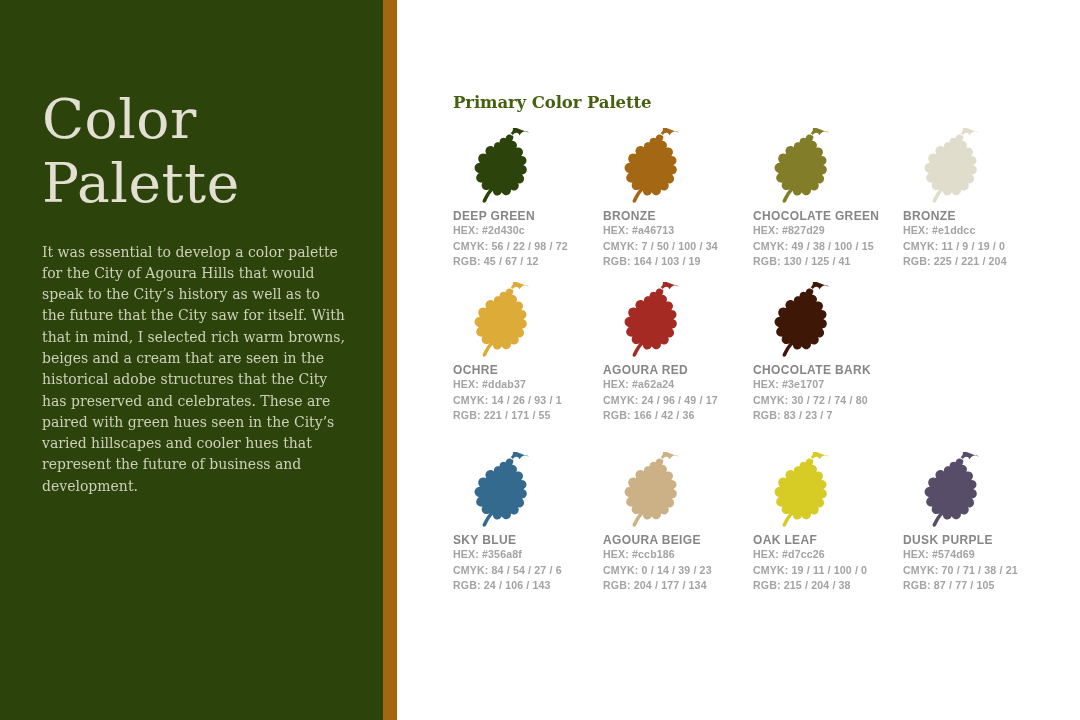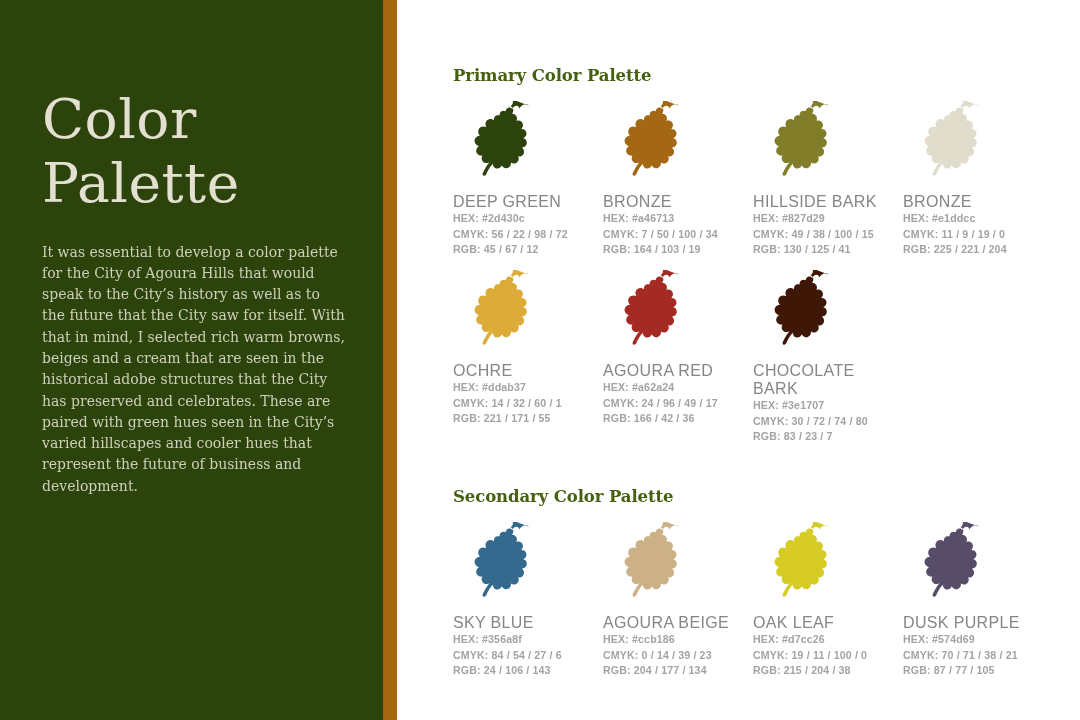--- a/index.html
+++ b/index.html
@@ -63,21 +63,21 @@
     margin-left: 2px;
     width: 305px;
   }
 
   
   .content {
     flex: 1;
     height: 720px;
     position: relative;
     padding-left: 56px;
-    padding-top: 66px;
+    padding-top: 93px;
   }
 
   .section-heading {
     font-family: "DejaVu Serif", "Liberation Serif", serif;
     font-weight: 700;
     font-size: 16.5px;
     color: #45610f;
     letter-spacing: -0.1px;
   }
 
@@ -100,25 +100,25 @@
 
   .leaf-wrap {
     width: 92px;
     height: 78px;
     display: block;
   }
 
   .leaf-wrap svg { display: block; }
 
   .swatch-name {
-    font-size: 16px;
-    font-weight: 400;
+    font-size: 12px;
+    font-weight: 700;
     color: #868686;
     letter-spacing: 0.35px;
-    margin-top: 14px;
+    margin-top: 3px;
   }
 
   .swatch-line {
     font-size: 10.6px;
     font-weight: 700;
     color: #a3a3a3;
     letter-spacing: 0.15px;
     line-height: 1.48;
     white-space: nowrap;
   }
@@ -163,21 +163,21 @@
           <div class="swatch-line">HEX: #a46713</div>
           <div class="swatch-line">CMYK: 7 / 50 / 100 / 34</div>
           <div class="swatch-line">RGB: 164 / 103 / 19</div>
         </div>
         <div class="swatch">
           <span class="leaf-wrap">
             <svg width="92" height="78" viewBox="0 0 92 100" xmlns="http://www.w3.org/2000/svg" aria-hidden="true">
               <path d="M84.5 6.2c-1.4-2.1-4.6-2.6-7.4-1.3-2.3 1.1-3.6 2.9-4.8 4.6-.6-1.8-1.9-3.3-3.9-3.4-2.5-.1-4.3 1.8-5.2 4-1.1-1.3-2.7-2.2-4.6-1.8-2.3.5-3.6 2.5-4.2 4.7-1.6-.8-3.5-.9-5.1.1-1.9 1.2-2.6 3.3-2.6 5.4-2.1-.6-4.4-.3-5.9 1.3-1.3 1.4-1.6 3.3-1.3 5.1-2.3-1.7-5.2-2.4-7.7-1-2.2 1.2-3.2 3.6-3.2 6 .1 1.3.5 2.5 1.1 3.6-2.4-1-5.2-1.1-7.4.3-2.4 1.5-3.3 4.3-2.8 6.9.3 1.5 1.1 2.8 2.1 3.9-2.6.2-5.1 1.4-6.3 3.8-1.3 2.6-.5 5.6 1.4 7.5 1 1 2.3 1.7 3.6 2-2 1.3-3.5 3.3-3.6 5.8-.1 2.7 1.7 5 4.1 6 1.3.5 2.7.6 4 .3-1.1 1.9-1.4 4.2-.4 6.2 1.2 2.4 3.8 3.6 6.3 3.3 1.2-.1 2.3-.6 3.2-1.3-2.6 3-4.8 6.3-6.6 9.8-.8 1.5-1.5 3.1-2.2 4.7-.5 1.2.1 2.6 1.3 3 1.2.4 2.5-.2 3-1.4.6-1.5 1.3-2.9 2-4.3 1.8-3.4 4-6.5 6.5-9.4.1 1.4.6 2.8 1.6 3.9 1.8 2 4.7 2.5 7 1.4 1.5-.7 2.5-2 3-3.4.9 1.8 2.5 3.2 4.5 3.6 2.7.5 5.3-.9 6.6-3.2.7-1.3.9-2.7.6-4 1.6 1.1 3.6 1.6 5.5 1.1 2.7-.7 4.4-3.1 4.6-5.7.1-1.2-.2-2.4-.8-3.4 2 .4 4.1 0 5.6-1.4 2-1.8 2.5-4.7 1.5-7.1-.5-1.1-1.3-2-2.2-2.6 2.1-.2 4.1-1.2 5.3-3 1.5-2.3 1.2-5.3-.5-7.3-.8-1-1.9-1.6-3.1-1.9 1.9-.9 3.5-2.5 4-4.6.6-2.6-.7-5.2-3-6.5-1.1-.6-2.3-.8-3.5-.7 1.5-1.5 2.4-3.6 2.1-5.7-.4-2.6-2.5-4.6-5.1-5-1.2-.2-2.4 0-3.4.5.9-1.8 1.1-3.9.3-5.7-1-2.3-3.3-3.7-5.8-3.6 1.2-1.5 1.9-3.4 1.6-5.3-.3-2-1.7-3.6-3.5-4.3 1.5-1.2 2.7-2.7 3-4.6.3-1.9-.5-3.7-1.9-4.7z" fill="#827d29"></path>
             </svg>
           </span>
-          <div class="swatch-name">HILLSIDE BARK</div>
+          <div class="swatch-name">CHOCOLATE GREEN</div>
           <div class="swatch-line">HEX: #827d29</div>
           <div class="swatch-line">CMYK: 49 / 38 / 100 / 15</div>
           <div class="swatch-line">RGB: 130 / 125 / 41</div>
         </div>
         <div class="swatch">
           <span class="leaf-wrap">
             <svg width="92" height="78" viewBox="0 0 92 100" xmlns="http://www.w3.org/2000/svg" aria-hidden="true">
               <path d="M84.5 6.2c-1.4-2.1-4.6-2.6-7.4-1.3-2.3 1.1-3.6 2.9-4.8 4.6-.6-1.8-1.9-3.3-3.9-3.4-2.5-.1-4.3 1.8-5.2 4-1.1-1.3-2.7-2.2-4.6-1.8-2.3.5-3.6 2.5-4.2 4.7-1.6-.8-3.5-.9-5.1.1-1.9 1.2-2.6 3.3-2.6 5.4-2.1-.6-4.4-.3-5.9 1.3-1.3 1.4-1.6 3.3-1.3 5.1-2.3-1.7-5.2-2.4-7.7-1-2.2 1.2-3.2 3.6-3.2 6 .1 1.3.5 2.5 1.1 3.6-2.4-1-5.2-1.1-7.4.3-2.4 1.5-3.3 4.3-2.8 6.9.3 1.5 1.1 2.8 2.1 3.9-2.6.2-5.1 1.4-6.3 3.8-1.3 2.6-.5 5.6 1.4 7.5 1 1 2.3 1.7 3.6 2-2 1.3-3.5 3.3-3.6 5.8-.1 2.7 1.7 5 4.1 6 1.3.5 2.7.6 4 .3-1.1 1.9-1.4 4.2-.4 6.2 1.2 2.4 3.8 3.6 6.3 3.3 1.2-.1 2.3-.6 3.2-1.3-2.6 3-4.8 6.3-6.6 9.8-.8 1.5-1.5 3.1-2.2 4.7-.5 1.2.1 2.6 1.3 3 1.2.4 2.5-.2 3-1.4.6-1.5 1.3-2.9 2-4.3 1.8-3.4 4-6.5 6.5-9.4.1 1.4.6 2.8 1.6 3.9 1.8 2 4.7 2.5 7 1.4 1.5-.7 2.5-2 3-3.4.9 1.8 2.5 3.2 4.5 3.6 2.7.5 5.3-.9 6.6-3.2.7-1.3.9-2.7.6-4 1.6 1.1 3.6 1.6 5.5 1.1 2.7-.7 4.4-3.1 4.6-5.7.1-1.2-.2-2.4-.8-3.4 2 .4 4.1 0 5.6-1.4 2-1.8 2.5-4.7 1.5-7.1-.5-1.1-1.3-2-2.2-2.6 2.1-.2 4.1-1.2 5.3-3 1.5-2.3 1.2-5.3-.5-7.3-.8-1-1.9-1.6-3.1-1.9 1.9-.9 3.5-2.5 4-4.6.6-2.6-.7-5.2-3-6.5-1.1-.6-2.3-.8-3.5-.7 1.5-1.5 2.4-3.6 2.1-5.7-.4-2.6-2.5-4.6-5.1-5-1.2-.2-2.4 0-3.4.5.9-1.8 1.1-3.9.3-5.7-1-2.3-3.3-3.7-5.8-3.6 1.2-1.5 1.9-3.4 1.6-5.3-.3-2-1.7-3.6-3.5-4.3 1.5-1.2 2.7-2.7 3-4.6.3-1.9-.5-3.7-1.9-4.7z" fill="#e1ddcc"></path>
             </svg>
           </span>
@@ -187,21 +187,21 @@
           <div class="swatch-line">RGB: 225 / 221 / 204</div>
         </div>
         <div class="swatch">
           <span class="leaf-wrap">
             <svg width="92" height="78" viewBox="0 0 92 100" xmlns="http://www.w3.org/2000/svg" aria-hidden="true">
               <path d="M84.5 6.2c-1.4-2.1-4.6-2.6-7.4-1.3-2.3 1.1-3.6 2.9-4.8 4.6-.6-1.8-1.9-3.3-3.9-3.4-2.5-.1-4.3 1.8-5.2 4-1.1-1.3-2.7-2.2-4.6-1.8-2.3.5-3.6 2.5-4.2 4.7-1.6-.8-3.5-.9-5.1.1-1.9 1.2-2.6 3.3-2.6 5.4-2.1-.6-4.4-.3-5.9 1.3-1.3 1.4-1.6 3.3-1.3 5.1-2.3-1.7-5.2-2.4-7.7-1-2.2 1.2-3.2 3.6-3.2 6 .1 1.3.5 2.5 1.1 3.6-2.4-1-5.2-1.1-7.4.3-2.4 1.5-3.3 4.3-2.8 6.9.3 1.5 1.1 2.8 2.1 3.9-2.6.2-5.1 1.4-6.3 3.8-1.3 2.6-.5 5.6 1.4 7.5 1 1 2.3 1.7 3.6 2-2 1.3-3.5 3.3-3.6 5.8-.1 2.7 1.7 5 4.1 6 1.3.5 2.7.6 4 .3-1.1 1.9-1.4 4.2-.4 6.2 1.2 2.4 3.8 3.6 6.3 3.3 1.2-.1 2.3-.6 3.2-1.3-2.6 3-4.8 6.3-6.6 9.8-.8 1.5-1.5 3.1-2.2 4.7-.5 1.2.1 2.6 1.3 3 1.2.4 2.5-.2 3-1.4.6-1.5 1.3-2.9 2-4.3 1.8-3.4 4-6.5 6.5-9.4.1 1.4.6 2.8 1.6 3.9 1.8 2 4.7 2.5 7 1.4 1.5-.7 2.5-2 3-3.4.9 1.8 2.5 3.2 4.5 3.6 2.7.5 5.3-.9 6.6-3.2.7-1.3.9-2.7.6-4 1.6 1.1 3.6 1.6 5.5 1.1 2.7-.7 4.4-3.1 4.6-5.7.1-1.2-.2-2.4-.8-3.4 2 .4 4.1 0 5.6-1.4 2-1.8 2.5-4.7 1.5-7.1-.5-1.1-1.3-2-2.2-2.6 2.1-.2 4.1-1.2 5.3-3 1.5-2.3 1.2-5.3-.5-7.3-.8-1-1.9-1.6-3.1-1.9 1.9-.9 3.5-2.5 4-4.6.6-2.6-.7-5.2-3-6.5-1.1-.6-2.3-.8-3.5-.7 1.5-1.5 2.4-3.6 2.1-5.7-.4-2.6-2.5-4.6-5.1-5-1.2-.2-2.4 0-3.4.5.9-1.8 1.1-3.9.3-5.7-1-2.3-3.3-3.7-5.8-3.6 1.2-1.5 1.9-3.4 1.6-5.3-.3-2-1.7-3.6-3.5-4.3 1.5-1.2 2.7-2.7 3-4.6.3-1.9-.5-3.7-1.9-4.7z" fill="#ddab37"></path>
             </svg>
           </span>
           <div class="swatch-name">OCHRE</div>
           <div class="swatch-line">HEX: #ddab37</div>
-          <div class="swatch-line">CMYK: 14 / 32 / 60 / 1</div>
+          <div class="swatch-line">CMYK: 14 / 26 / 93 / 1</div>
           <div class="swatch-line">RGB: 221 / 171 / 55</div>
         </div>
         <div class="swatch">
           <span class="leaf-wrap">
             <svg width="92" height="78" viewBox="0 0 92 100" xmlns="http://www.w3.org/2000/svg" aria-hidden="true">
               <path d="M84.5 6.2c-1.4-2.1-4.6-2.6-7.4-1.3-2.3 1.1-3.6 2.9-4.8 4.6-.6-1.8-1.9-3.3-3.9-3.4-2.5-.1-4.3 1.8-5.2 4-1.1-1.3-2.7-2.2-4.6-1.8-2.3.5-3.6 2.5-4.2 4.7-1.6-.8-3.5-.9-5.1.1-1.9 1.2-2.6 3.3-2.6 5.4-2.1-.6-4.4-.3-5.9 1.3-1.3 1.4-1.6 3.3-1.3 5.1-2.3-1.7-5.2-2.4-7.7-1-2.2 1.2-3.2 3.6-3.2 6 .1 1.3.5 2.5 1.1 3.6-2.4-1-5.2-1.1-7.4.3-2.4 1.5-3.3 4.3-2.8 6.9.3 1.5 1.1 2.8 2.1 3.9-2.6.2-5.1 1.4-6.3 3.8-1.3 2.6-.5 5.6 1.4 7.5 1 1 2.3 1.7 3.6 2-2 1.3-3.5 3.3-3.6 5.8-.1 2.7 1.7 5 4.1 6 1.3.5 2.7.6 4 .3-1.1 1.9-1.4 4.2-.4 6.2 1.2 2.4 3.8 3.6 6.3 3.3 1.2-.1 2.3-.6 3.2-1.3-2.6 3-4.8 6.3-6.6 9.8-.8 1.5-1.5 3.1-2.2 4.7-.5 1.2.1 2.6 1.3 3 1.2.4 2.5-.2 3-1.4.6-1.5 1.3-2.9 2-4.3 1.8-3.4 4-6.5 6.5-9.4.1 1.4.6 2.8 1.6 3.9 1.8 2 4.7 2.5 7 1.4 1.5-.7 2.5-2 3-3.4.9 1.8 2.5 3.2 4.5 3.6 2.7.5 5.3-.9 6.6-3.2.7-1.3.9-2.7.6-4 1.6 1.1 3.6 1.6 5.5 1.1 2.7-.7 4.4-3.1 4.6-5.7.1-1.2-.2-2.4-.8-3.4 2 .4 4.1 0 5.6-1.4 2-1.8 2.5-4.7 1.5-7.1-.5-1.1-1.3-2-2.2-2.6 2.1-.2 4.1-1.2 5.3-3 1.5-2.3 1.2-5.3-.5-7.3-.8-1-1.9-1.6-3.1-1.9 1.9-.9 3.5-2.5 4-4.6.6-2.6-.7-5.2-3-6.5-1.1-.6-2.3-.8-3.5-.7 1.5-1.5 2.4-3.6 2.1-5.7-.4-2.6-2.5-4.6-5.1-5-1.2-.2-2.4 0-3.4.5.9-1.8 1.1-3.9.3-5.7-1-2.3-3.3-3.7-5.8-3.6 1.2-1.5 1.9-3.4 1.6-5.3-.3-2-1.7-3.6-3.5-4.3 1.5-1.2 2.7-2.7 3-4.6.3-1.9-.5-3.7-1.9-4.7z" fill="#a62a24"></path>
             </svg>
           </span>
           <div class="swatch-name">AGOURA RED</div>
           <div class="swatch-line">HEX: #a62a24</div>
@@ -214,21 +214,20 @@
               <path d="M84.5 6.2c-1.4-2.1-4.6-2.6-7.4-1.3-2.3 1.1-3.6 2.9-4.8 4.6-.6-1.8-1.9-3.3-3.9-3.4-2.5-.1-4.3 1.8-5.2 4-1.1-1.3-2.7-2.2-4.6-1.8-2.3.5-3.6 2.5-4.2 4.7-1.6-.8-3.5-.9-5.1.1-1.9 1.2-2.6 3.3-2.6 5.4-2.1-.6-4.4-.3-5.9 1.3-1.3 1.4-1.6 3.3-1.3 5.1-2.3-1.7-5.2-2.4-7.7-1-2.2 1.2-3.2 3.6-3.2 6 .1 1.3.5 2.5 1.1 3.6-2.4-1-5.2-1.1-7.4.3-2.4 1.5-3.3 4.3-2.8 6.9.3 1.5 1.1 2.8 2.1 3.9-2.6.2-5.1 1.4-6.3 3.8-1.3 2.6-.5 5.6 1.4 7.5 1 1 2.3 1.7 3.6 2-2 1.3-3.5 3.3-3.6 5.8-.1 2.7 1.7 5 4.1 6 1.3.5 2.7.6 4 .3-1.1 1.9-1.4 4.2-.4 6.2 1.2 2.4 3.8 3.6 6.3 3.3 1.2-.1 2.3-.6 3.2-1.3-2.6 3-4.8 6.3-6.6 9.8-.8 1.5-1.5 3.1-2.2 4.7-.5 1.2.1 2.6 1.3 3 1.2.4 2.5-.2 3-1.4.6-1.5 1.3-2.9 2-4.3 1.8-3.4 4-6.5 6.5-9.4.1 1.4.6 2.8 1.6 3.9 1.8 2 4.7 2.5 7 1.4 1.5-.7 2.5-2 3-3.4.9 1.8 2.5 3.2 4.5 3.6 2.7.5 5.3-.9 6.6-3.2.7-1.3.9-2.7.6-4 1.6 1.1 3.6 1.6 5.5 1.1 2.7-.7 4.4-3.1 4.6-5.7.1-1.2-.2-2.4-.8-3.4 2 .4 4.1 0 5.6-1.4 2-1.8 2.5-4.7 1.5-7.1-.5-1.1-1.3-2-2.2-2.6 2.1-.2 4.1-1.2 5.3-3 1.5-2.3 1.2-5.3-.5-7.3-.8-1-1.9-1.6-3.1-1.9 1.9-.9 3.5-2.5 4-4.6.6-2.6-.7-5.2-3-6.5-1.1-.6-2.3-.8-3.5-.7 1.5-1.5 2.4-3.6 2.1-5.7-.4-2.6-2.5-4.6-5.1-5-1.2-.2-2.4 0-3.4.5.9-1.8 1.1-3.9.3-5.7-1-2.3-3.3-3.7-5.8-3.6 1.2-1.5 1.9-3.4 1.6-5.3-.3-2-1.7-3.6-3.5-4.3 1.5-1.2 2.7-2.7 3-4.6.3-1.9-.5-3.7-1.9-4.7z" fill="#3e1707"></path>
             </svg>
           </span>
           <div class="swatch-name">CHOCOLATE BARK</div>
           <div class="swatch-line">HEX: #3e1707</div>
           <div class="swatch-line">CMYK: 30 / 72 / 74 / 80</div>
           <div class="swatch-line">RGB: 83 / 23 / 7</div>
         </div>
       </div>
 
-    <div class="section-heading section-secondary-heading">Secondary Color Palette</div>
     <div class="swatch-grid" id="secondary-grid">
         <div class="swatch">
           <span class="leaf-wrap">
             <svg width="92" height="78" viewBox="0 0 92 100" xmlns="http://www.w3.org/2000/svg" aria-hidden="true">
               <path d="M84.5 6.2c-1.4-2.1-4.6-2.6-7.4-1.3-2.3 1.1-3.6 2.9-4.8 4.6-.6-1.8-1.9-3.3-3.9-3.4-2.5-.1-4.3 1.8-5.2 4-1.1-1.3-2.7-2.2-4.6-1.8-2.3.5-3.6 2.5-4.2 4.7-1.6-.8-3.5-.9-5.1.1-1.9 1.2-2.6 3.3-2.6 5.4-2.1-.6-4.4-.3-5.9 1.3-1.3 1.4-1.6 3.3-1.3 5.1-2.3-1.7-5.2-2.4-7.7-1-2.2 1.2-3.2 3.6-3.2 6 .1 1.3.5 2.5 1.1 3.6-2.4-1-5.2-1.1-7.4.3-2.4 1.5-3.3 4.3-2.8 6.9.3 1.5 1.1 2.8 2.1 3.9-2.6.2-5.1 1.4-6.3 3.8-1.3 2.6-.5 5.6 1.4 7.5 1 1 2.3 1.7 3.6 2-2 1.3-3.5 3.3-3.6 5.8-.1 2.7 1.7 5 4.1 6 1.3.5 2.7.6 4 .3-1.1 1.9-1.4 4.2-.4 6.2 1.2 2.4 3.8 3.6 6.3 3.3 1.2-.1 2.3-.6 3.2-1.3-2.6 3-4.8 6.3-6.6 9.8-.8 1.5-1.5 3.1-2.2 4.7-.5 1.2.1 2.6 1.3 3 1.2.4 2.5-.2 3-1.4.6-1.5 1.3-2.9 2-4.3 1.8-3.4 4-6.5 6.5-9.4.1 1.4.6 2.8 1.6 3.9 1.8 2 4.7 2.5 7 1.4 1.5-.7 2.5-2 3-3.4.9 1.8 2.5 3.2 4.5 3.6 2.7.5 5.3-.9 6.6-3.2.7-1.3.9-2.7.6-4 1.6 1.1 3.6 1.6 5.5 1.1 2.7-.7 4.4-3.1 4.6-5.7.1-1.2-.2-2.4-.8-3.4 2 .4 4.1 0 5.6-1.4 2-1.8 2.5-4.7 1.5-7.1-.5-1.1-1.3-2-2.2-2.6 2.1-.2 4.1-1.2 5.3-3 1.5-2.3 1.2-5.3-.5-7.3-.8-1-1.9-1.6-3.1-1.9 1.9-.9 3.5-2.5 4-4.6.6-2.6-.7-5.2-3-6.5-1.1-.6-2.3-.8-3.5-.7 1.5-1.5 2.4-3.6 2.1-5.7-.4-2.6-2.5-4.6-5.1-5-1.2-.2-2.4 0-3.4.5.9-1.8 1.1-3.9.3-5.7-1-2.3-3.3-3.7-5.8-3.6 1.2-1.5 1.9-3.4 1.6-5.3-.3-2-1.7-3.6-3.5-4.3 1.5-1.2 2.7-2.7 3-4.6.3-1.9-.5-3.7-1.9-4.7z" fill="#356a8f"></path>
             </svg>
           </span>
           <div class="swatch-name">SKY BLUE</div>
           <div class="swatch-line">HEX: #356a8f</div>
           <div class="swatch-line">CMYK: 84 / 54 / 27 / 6</div>

